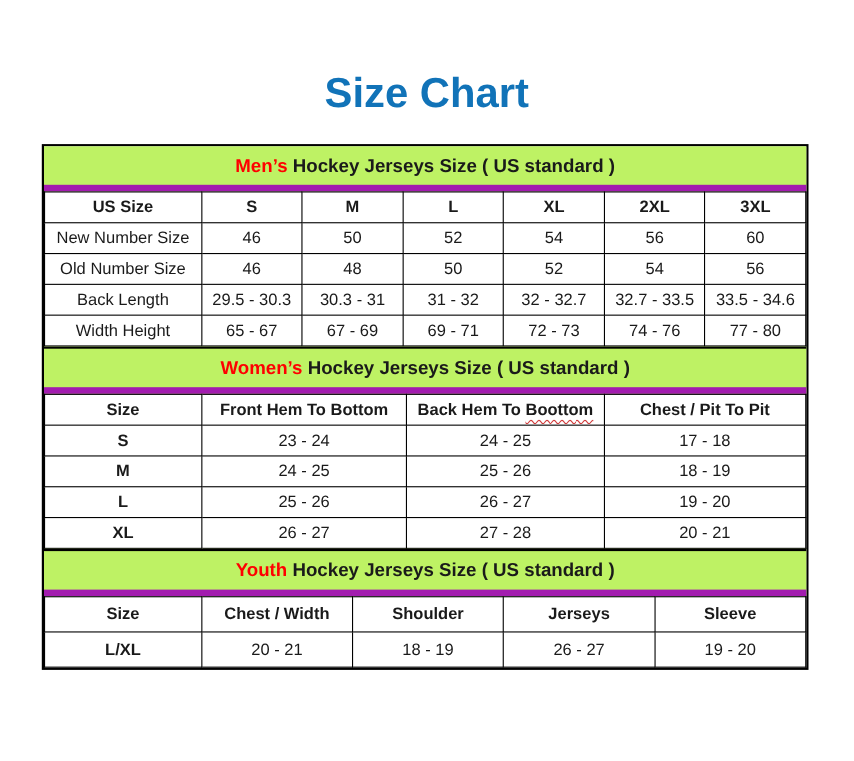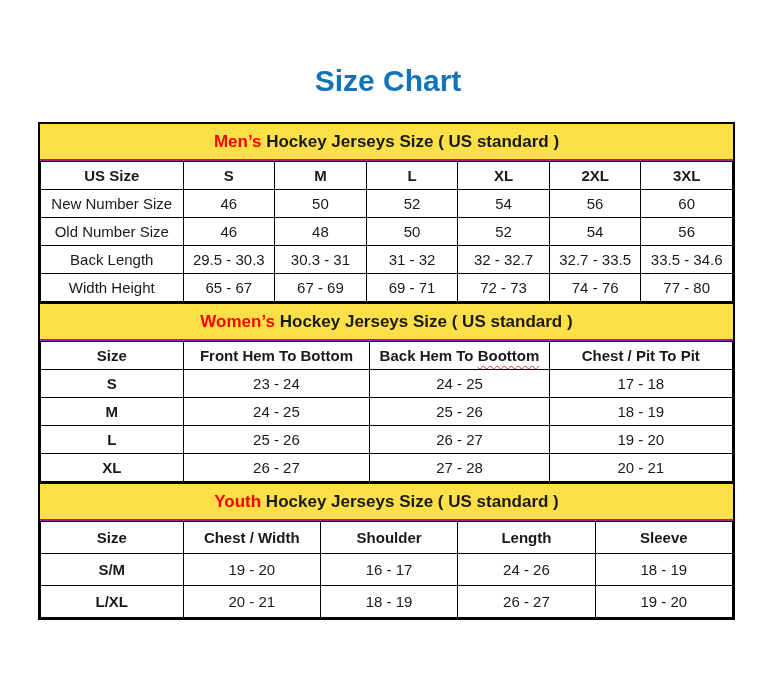--- a/index.html
+++ b/index.html
@@ -8,38 +8,38 @@
     height: 692px;
     background: #ffffff;
     font-family: "Liberation Sans", sans-serif;
     overflow: hidden;
   }
   .title {
     margin: 0;
     padding-top: 64px;
     padding-bottom: 24px;
     text-align: center;
-    font-size: 30px;
+    font-size: 38px;
     font-weight: bold;
     color: #1173b8;
   }
   .chart {
     margin-left: 38px;
     width: 697px;
     border: 2px solid #000;
     box-sizing: border-box;
   }
   .band {
-    background: #fde047;
+    background: #bef264;
     text-align: center;
     font-size: 17px;
     font-weight: bold;
     color: #1a1a1a;
     padding: 8px 0 7px 0;
-    border-bottom: 2px solid #a21caf;
+    border-bottom: 6px solid #a21caf;
   }
   .section + .section .band { border-top: 2px solid #000; }
   .band .hl { color: #ff0000; }
   table {
     width: 100%;
     border-collapse: collapse;
     table-layout: fixed;
   }
   th, td {
     border: 1px solid #000;
@@ -187,32 +187,25 @@
           <col style="width: 19.85%;">
           <col style="width: 19.85%;">
           <col style="width: 19.85%;">
           <col style="width: 19.85%;">
         </colgroup>
         <thead>
           <tr>
             <th>Size</th>
             <th>Chest / Width</th>
             <th>Shoulder</th>
-            <th>Length</th>
+            <th>Jerseys</th>
             <th>Sleeve</th>
           </tr>
         </thead>
         <tbody>
-          <tr>
-            <td class="row-label">S/M</td>
-            <td>19 - 20</td>
-            <td>16 - 17</td>
-            <td>24 - 26</td>
-            <td>18 - 19</td>
-          </tr>
           <tr>
             <td class="row-label">L/XL</td>
             <td>20 - 21</td>
             <td>18 - 19</td>
             <td>26 - 27</td>
             <td>19 - 20</td>
           </tr>
         </tbody>
       </table>
     </div>

